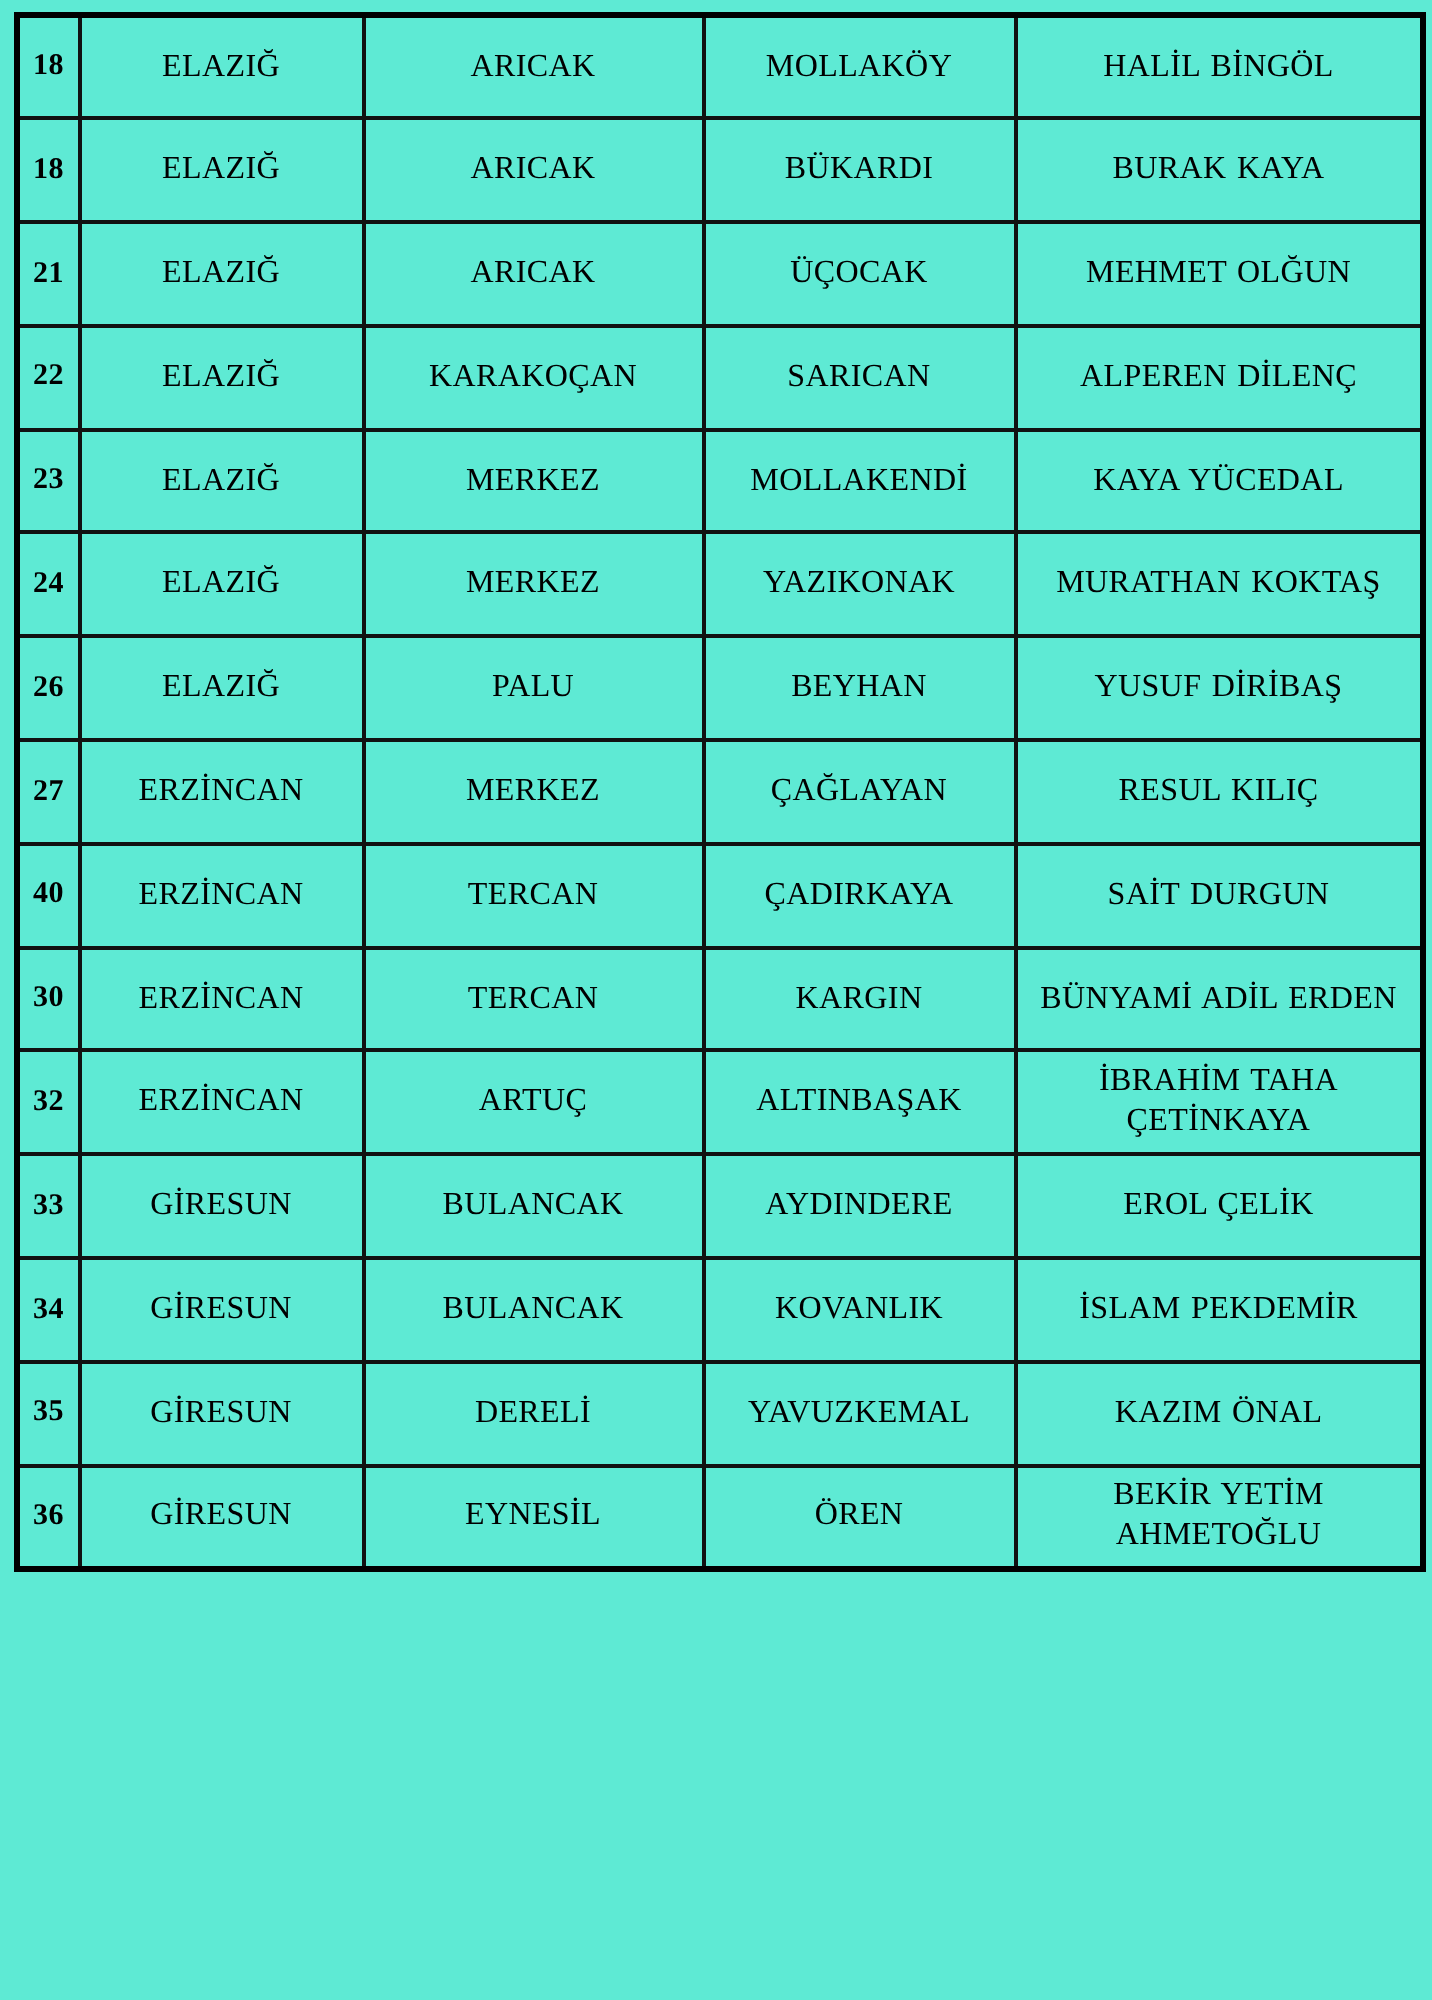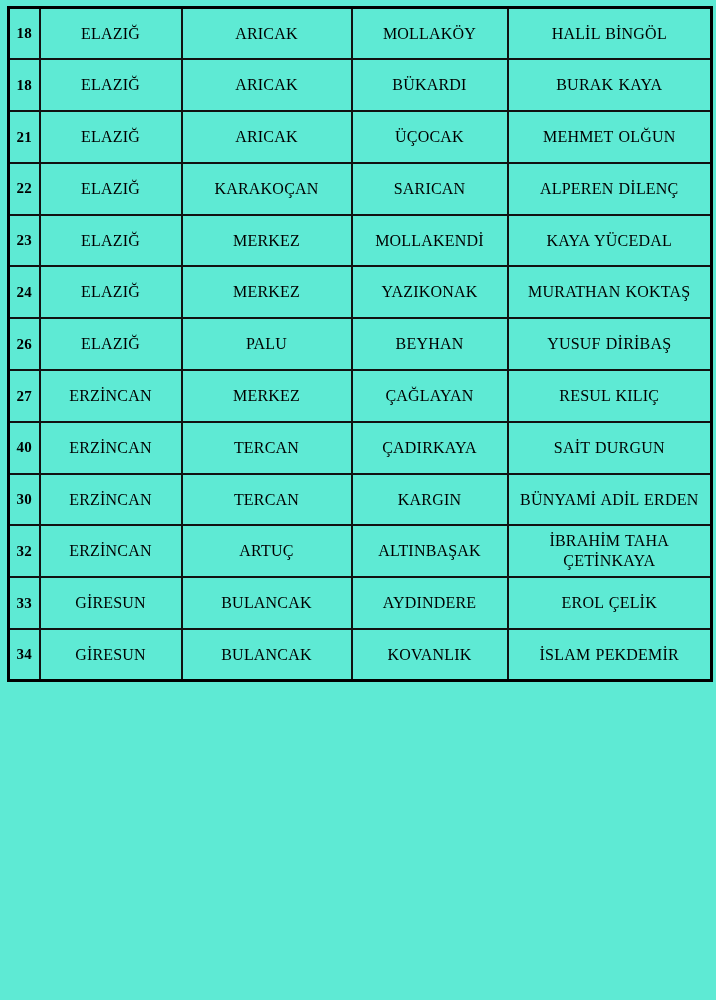--- a/index.html
+++ b/index.html
@@ -163,16 +163,30 @@
   </tr>
 
   <tr>
     <td class="num">34</td>
     <td class="prov">GİRESUN</td>
     <td class="dist">BULANCAK</td>
     <td class="place">KOVANLIK</td>
     <td class="name">İSLAM PEKDEMİR</td>
   </tr>
 
+  <tr>
+    <td class="num">35</td>
+    <td class="prov">GİRESUN</td>
+    <td class="dist">DERELİ</td>
+    <td class="place">YAVUZKEMAL</td>
+    <td class="name">KAZIM ÖNAL</td>
+  </tr>
 
+  <tr>
+    <td class="num">36</td>
+    <td class="prov">GİRESUN</td>
+    <td class="dist">EYNESİL</td>
+    <td class="place">ÖREN</td>
+    <td class="name">BEKİR YETİM AHMETOĞLU</td>
+  </tr>
 </tbody>
   </table>
 </div>
 
 </body></html>

